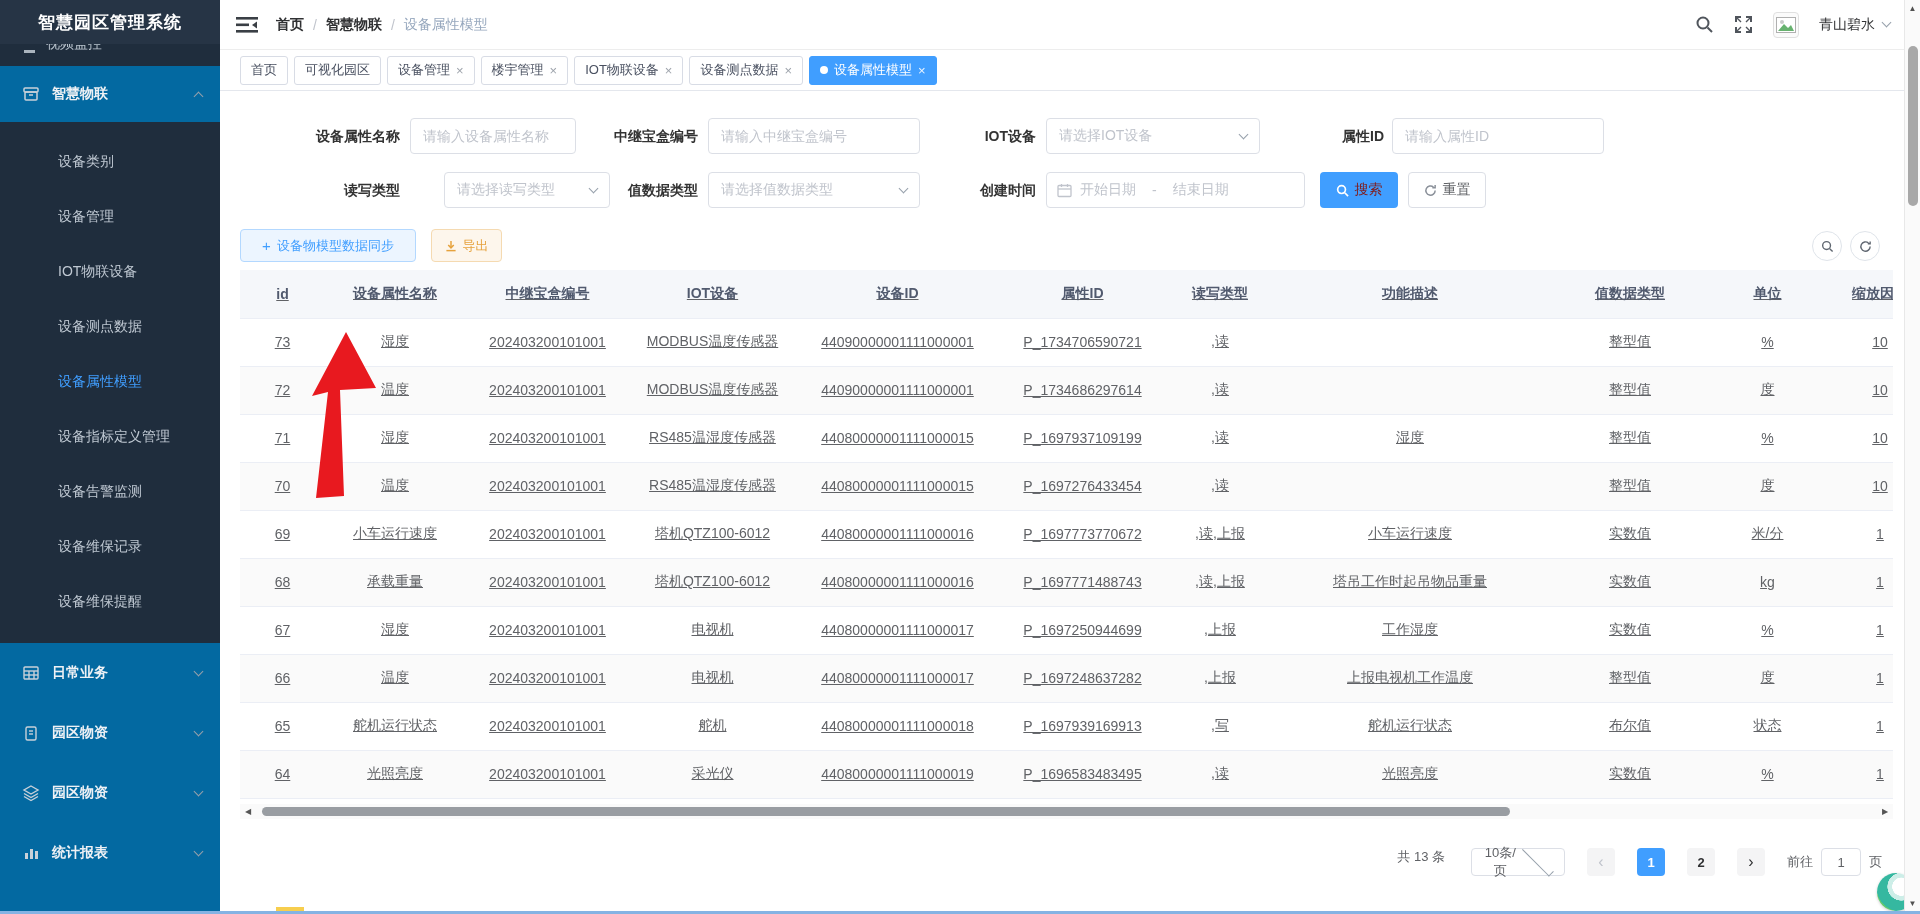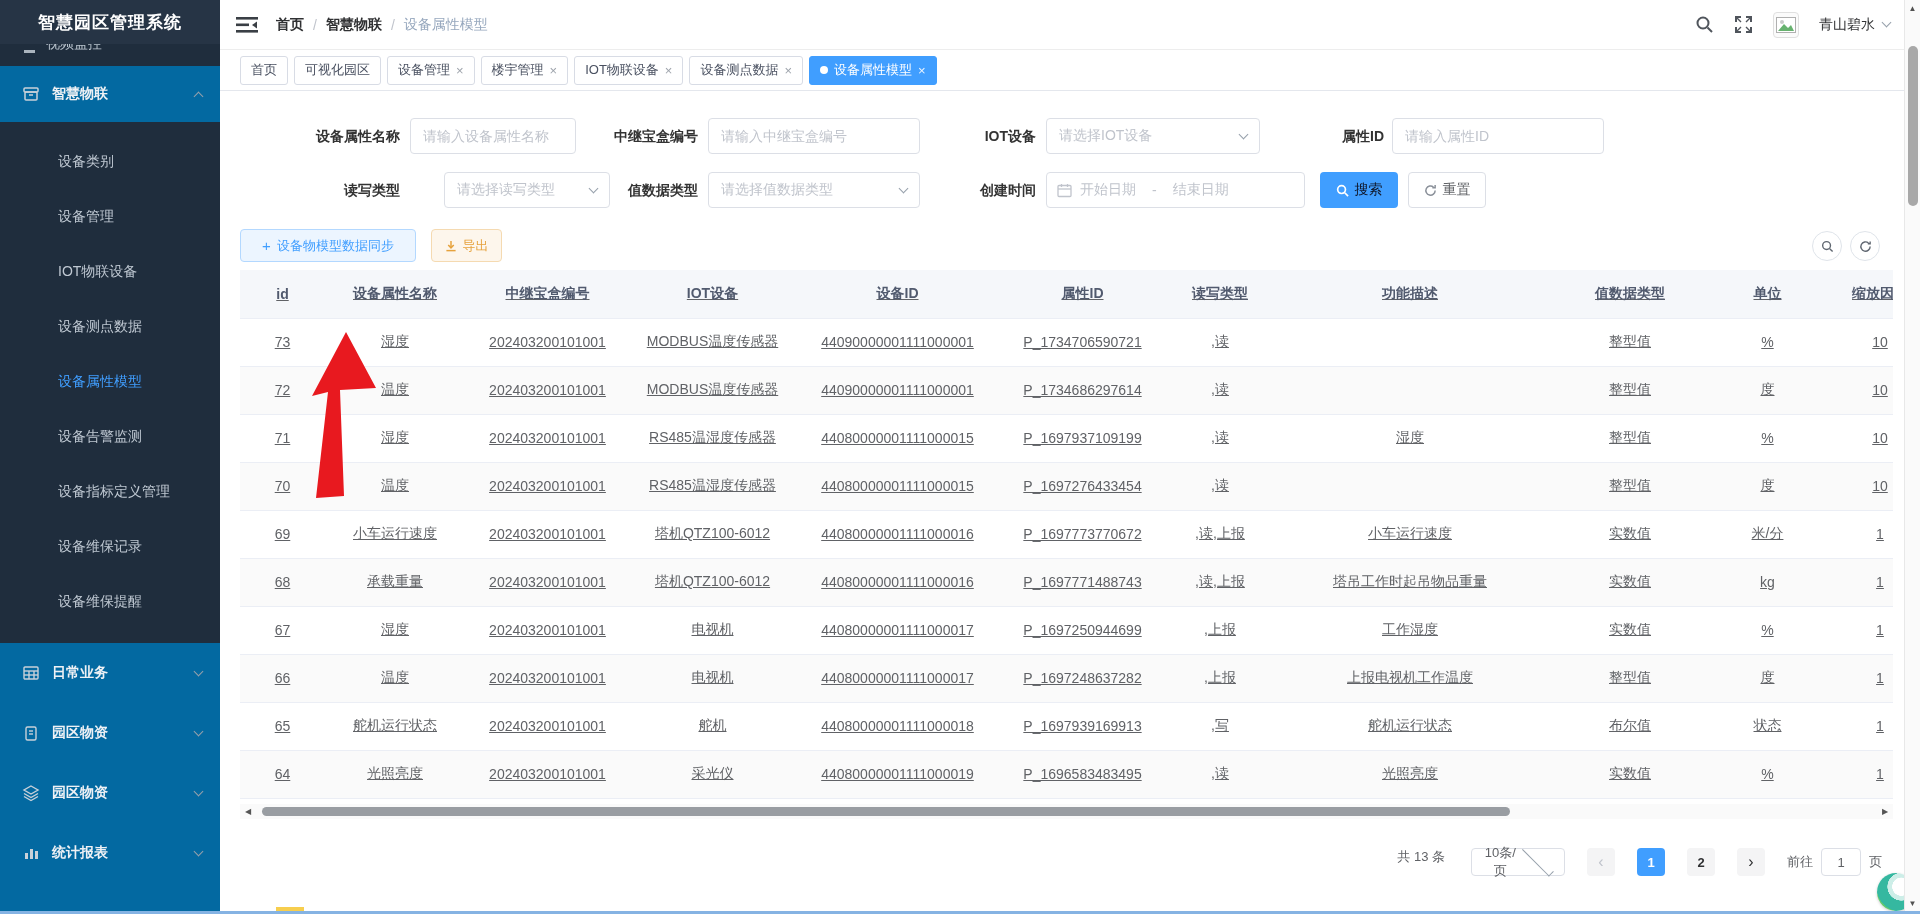--- a/index.html
+++ b/index.html
@@ -59,21 +59,21 @@
              font-family:"Liberation Sans","DejaVu Sans",sans-serif; }
   .f-input::placeholder { color:#c0c4cc; }
   .f-select { position:absolute; height:36px; border:1px solid #dcdfe6; border-radius:4px;
               display:flex; align-items:center; padding:0 12px; color:#c0c4cc; background:#fff; cursor:pointer; }
   .f-select .ph { flex:1; font-size:14px; }
   .f-date { position:absolute; height:36px; border:1px solid #dcdfe6; border-radius:4px;
             display:flex; align-items:center; padding:0 10px; gap:8px; color:#c0c4cc; background:#fff; }
   .f-date .ph { font-size:14px; }
   .btn { position:absolute; height:36px; border-radius:4px; display:flex; align-items:center;
          justify-content:center; gap:6px; font-size:14px; cursor:pointer; border:1px solid transparent; }
-  .btn-search { background:#409EFF; color:#0f172a;justify-content:center; }
+  .btn-search { background:#409EFF; color:#7f1d1d;justify-content:center; }
   .btn-reset  { background:#fff; color:#606266; border-color:#dcdfe6; }
 
   
   .tool-btn { position:absolute; height:33px; border-radius:4px; font-size:13px; display:flex;
               align-items:center; justify-content:center; gap:6px; cursor:pointer; }
   .btn-sync { background:#ecf5ff; border:1px solid #b3d8ff; color:#409EFF; }
   .btn-sync::before { content:"+"; font-size:15px; }
   .btn-export { background:#fdf6ec; border:1px solid #f5dab1; color:#e6a23c; }
   .circle-btn { position:absolute; width:30px; height:30px; border:1px solid #dfe4ea; border-radius:50%;
                 display:flex; align-items:center; justify-content:center; color:#5f6670; cursor:pointer; background:#fff; }
@@ -144,22 +144,22 @@
     <span class="lbl">智慧物联</span>
     <span class="chev up"></span>
   </div>
   <div class="sb-sub">
 
   <div class="item">设备类别</div>
       <div class="item">设备管理</div>
       <div class="item">IOT物联设备</div>
       <div class="item">设备测点数据</div>
       <div class="item">设备属性模型</div>
+      <div class="item">设备指标定义管理</div>
       <div class="item">设备告警监测</div>
-      <div class="item">设备指标定义管理</div>
       <div class="item">设备维保记录</div>
       <div class="item">设备维保提醒</div>
     </div>
   <div class="sb-section small">
     <span class="ic">
       <svg viewBox="0 0 18 18" width="18" height="18" fill="none" stroke="currentColor" stroke-width="1.4">
         <rect x="2" y="3" width="14" height="12" rx="1"></rect>
           <line x1="2" y1="7" x2="16" y2="7"></line>
           <line x1="2" y1="11" x2="16" y2="11"></line>
           <line x1="7" y1="7" x2="7" y2="15"></line>

